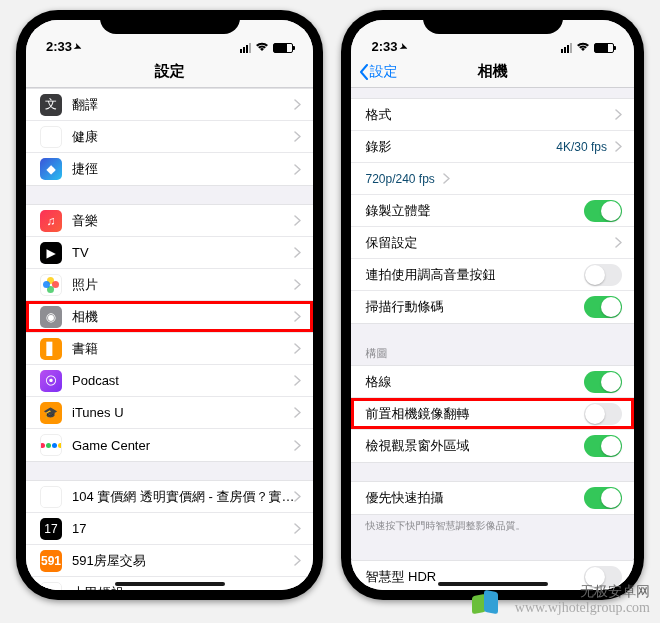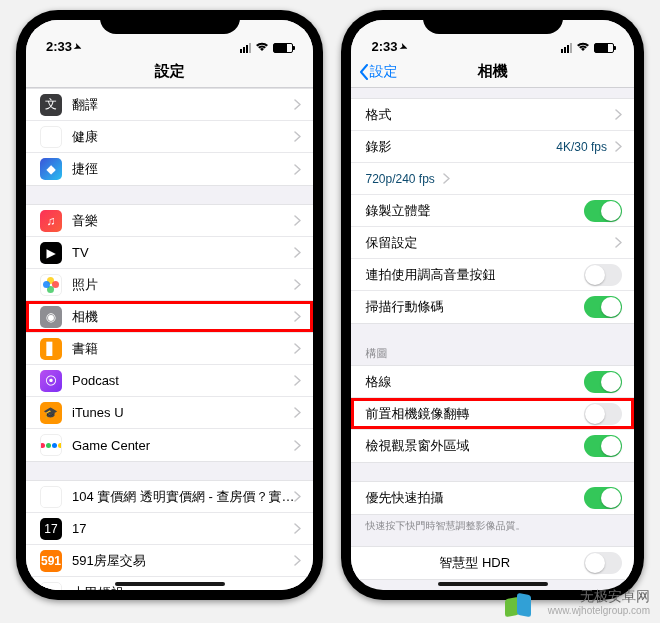--- a/index.html
+++ b/index.html
@@ -175,21 +175,21 @@
     content: ""; position: absolute; border-radius: 3px;
   }
   .watermark .logo:before {
     left:0; bottom:0; width:14px; height:18px; background:#6abf3a; transform: skewY(-10deg);
   }
   .watermark .logo:after {
     right:0; bottom:0; width:14px; height:22px; background:#31a0d6; transform: skewY(10deg);
   }
   .watermark .txt { text-align: right; line-height: 1.2; }
   .watermark .cn { color:#666; font-size:14px; font-weight:500; }
-  .watermark .url { color:#aaa; font-size:10px; }
+  .watermark .url { color:#aaa; font-size:14px;font-family:Liberation Serif, serif; }
   
   .ic-translate{background:#3a3a3c;} .ic-health{background:#fff;border:1px solid #eee;color:#ff2d55;}
   .ic-shortcut{background:linear-gradient(135deg,#3a55d9,#28bef0);}
   .ic-music{background:linear-gradient(135deg,#fc3158,#fb5c3b);}
   .ic-tv{background:#000;} .ic-photos{background:#fff;border:1px solid #eee;}
   .ic-camera{background:#8e8e93;} .ic-books{background:#ff9500;}
   .ic-podcast{background:linear-gradient(135deg,#b84ff1,#7d2ff4);}
   .ic-itunesu{background:#ff9500;} .ic-gamecenter{background:#fff;border:1px solid #eee;}
   .ic-104{background:#fff;border:1px solid #eee;color:#f90;font-size:7px;font-weight:700;}
   .ic-17{background:#000;color:#fff;font-size:9px;}
@@ -525,21 +525,21 @@
             <div class="list">
               <div class="row">
                 <span class="label">優先快速拍攝</span>
                 <span class="toggle on">
                   <i></i>
                 </span>
               </div>
             </div>
             <div class="group-footer">快速按下快門時智慧調整影像品質。</div>
           </div>
-          <div class="group" style="margin-top:10px;text-align:center;">
+          <div class="group" style="margin-top:24px;">
             <div class="list">
               <div class="row">
                 <span class="label">智慧型 HDR</span>
                 <span class="toggle off">
                   <i></i>
                 </span>
               </div>
             </div>
           </div>
         </div>

